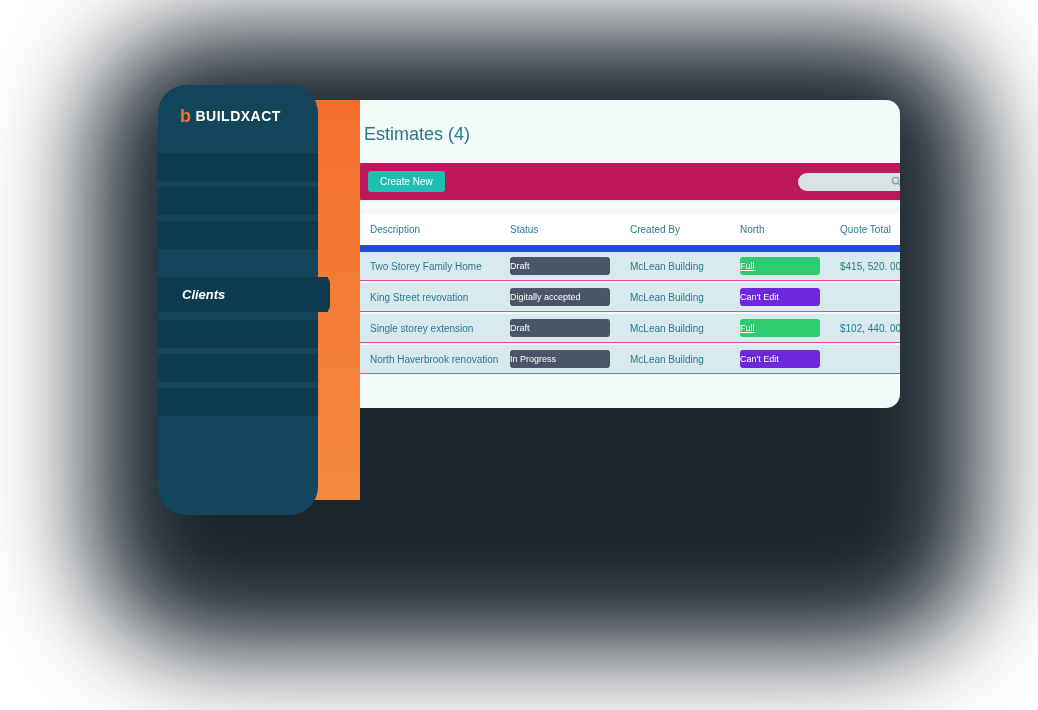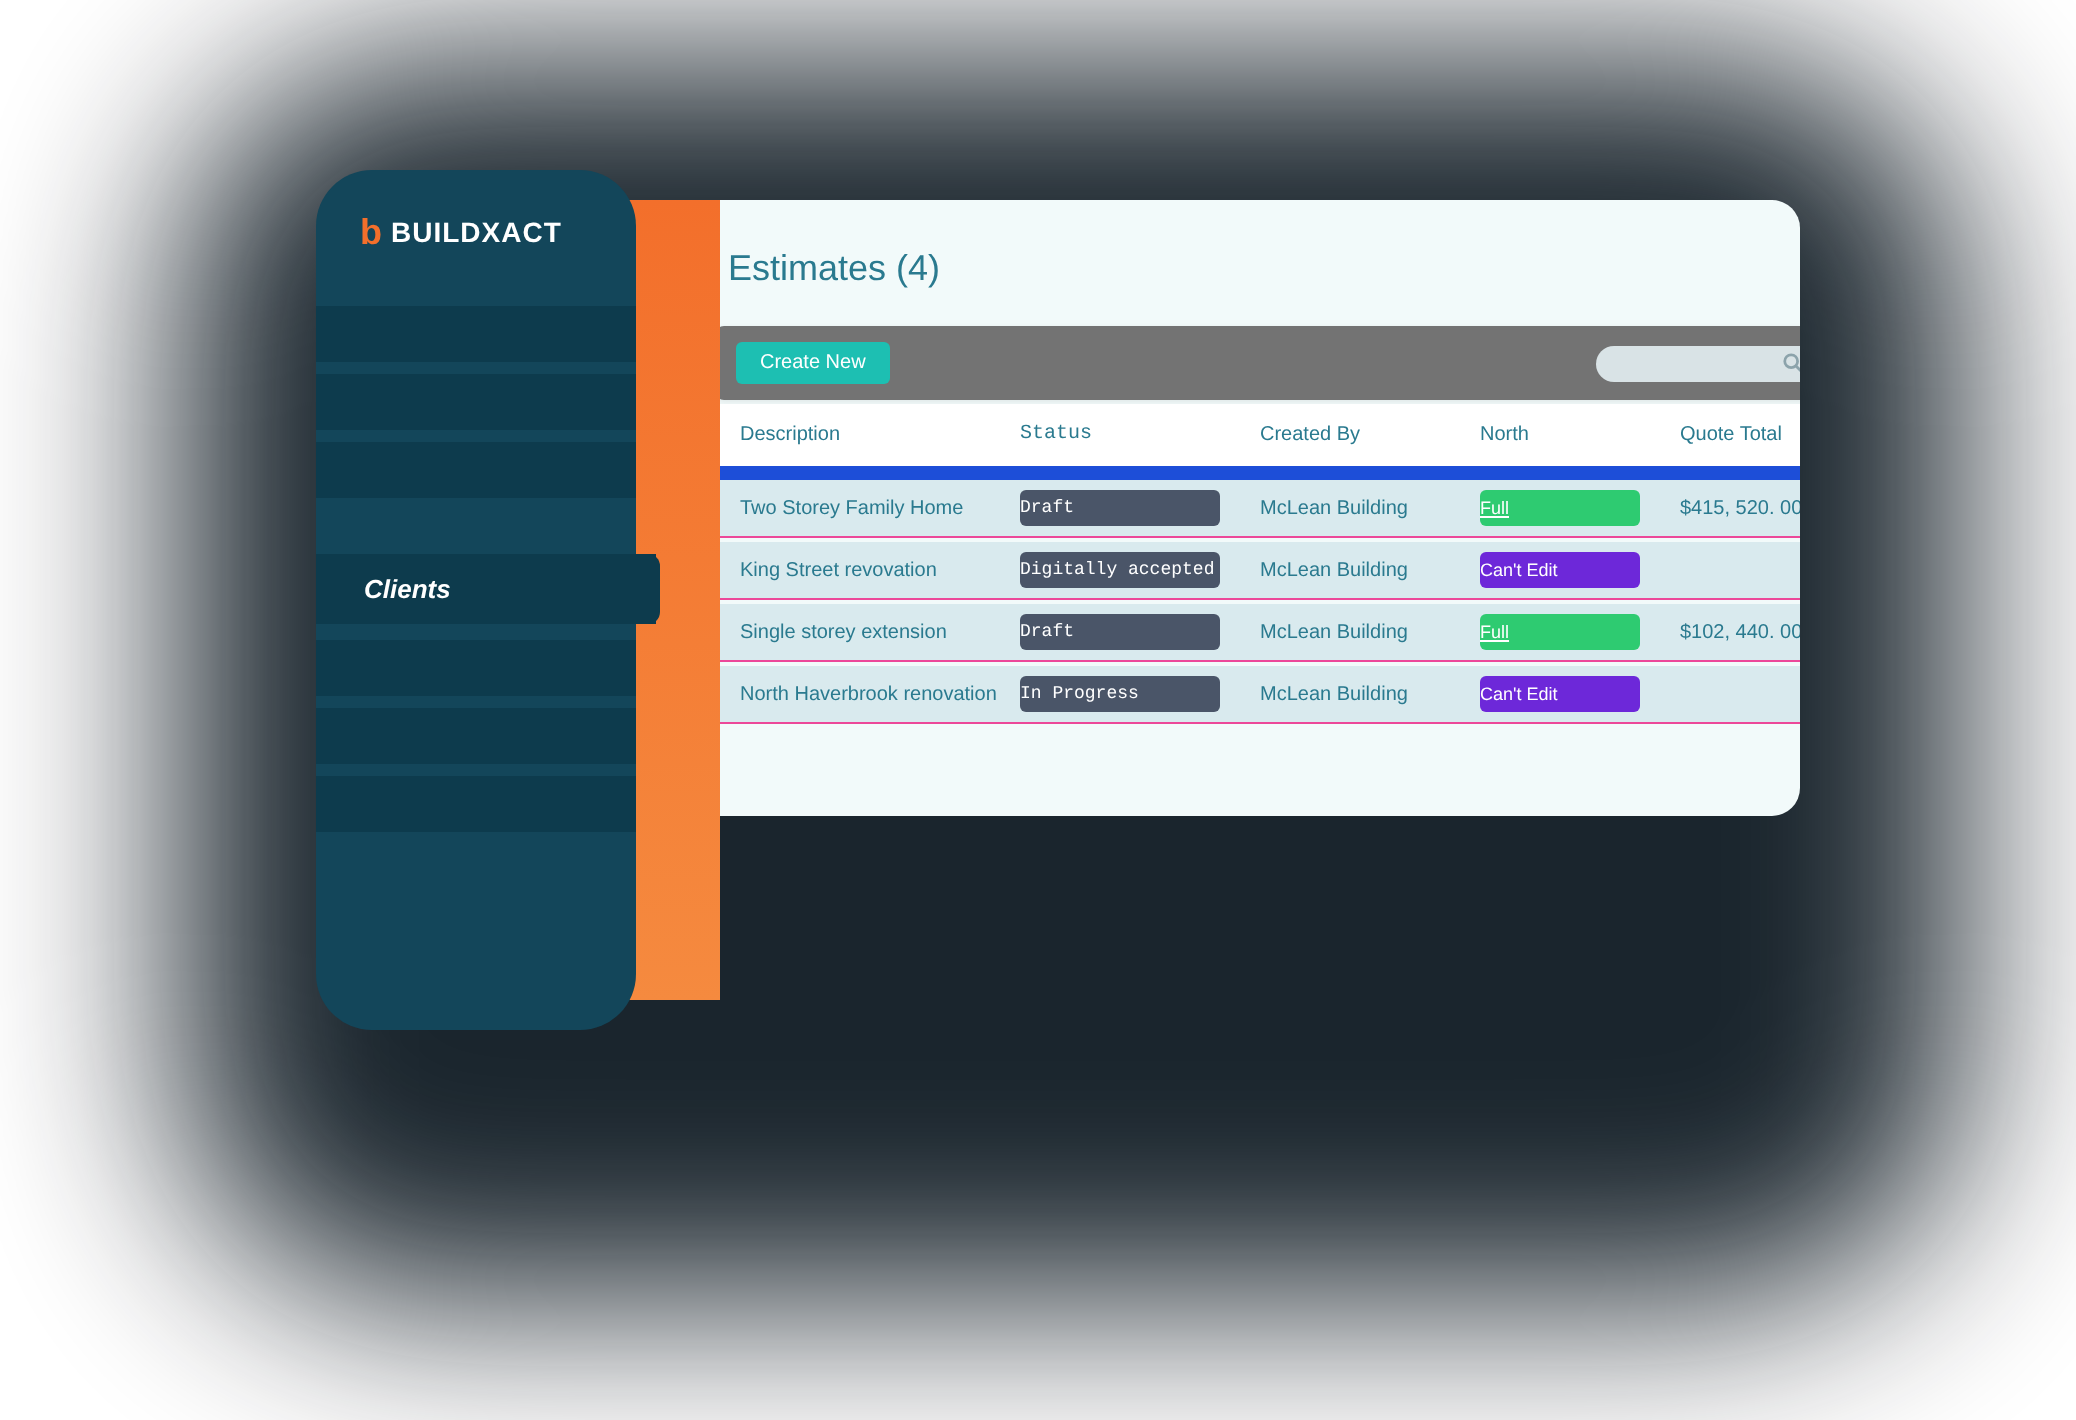--- a/index.html
+++ b/index.html
@@ -110,27 +110,27 @@
     z-index: 5;
   }
   .page-title {
     font-size: 18px;
     font-weight: 400;
     color: #2a7a8f;
     margin-bottom: 18px;
     padding-left: 6px;
   }
   .toolbar-row {
-    background: #737373;
+    background: #be185d;
     border-radius: 4px;
     padding: 8px 10px;
     display: flex;
     align-items: center;
     justify-content: space-between;
-    margin-bottom: 2px;
+    margin-bottom: 14px;
     box-shadow: 0 1px 3px rgba(0,0,0,0.08);
     width: 560px;
   }
   .btn-create {
     background: #1dbfb2;
     color: #fff;
     font-size: 10px;
     padding: 5px 12px;
     border: none;
     border-radius: 3px;
@@ -150,21 +150,21 @@
   .table-header {
     background: #fff;
     display: flex;
     padding: 10px 12px;
     font-size: 10px;
     color: #2a7a8f;
     width: 560px;
     border-bottom: 7px solid #1d4ed8;
   }
   .col-desc { width: 140px; }
-  .col-status { width: 120px; font-family: Liberation Mono, monospace; }
+  .col-status { width: 120px; }
   .col-created { width: 110px; }
   .col-access { width: 100px; }
   .col-total { flex: 1; text-align: left; }
   .data-row {
     background: #d9eaee;
     display: flex;
     align-items: center;
     padding: 5px 12px;
     font-size: 10px;
     color: #2a7a8f;

